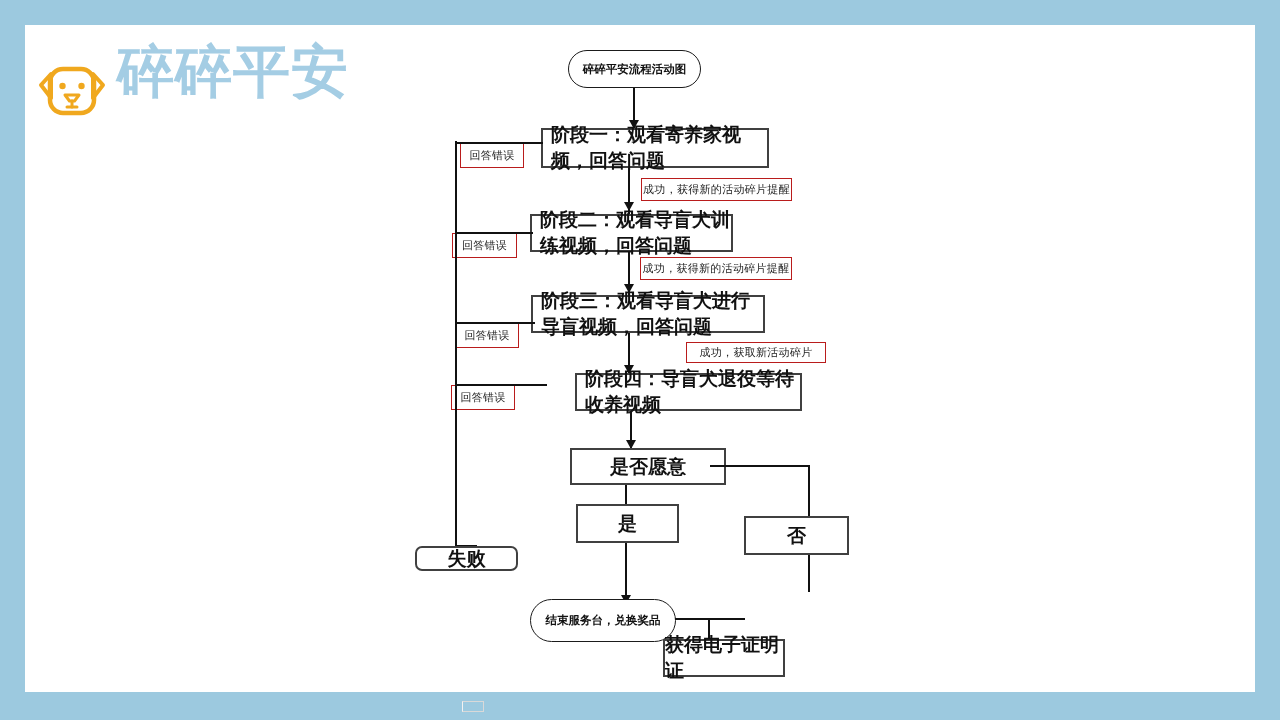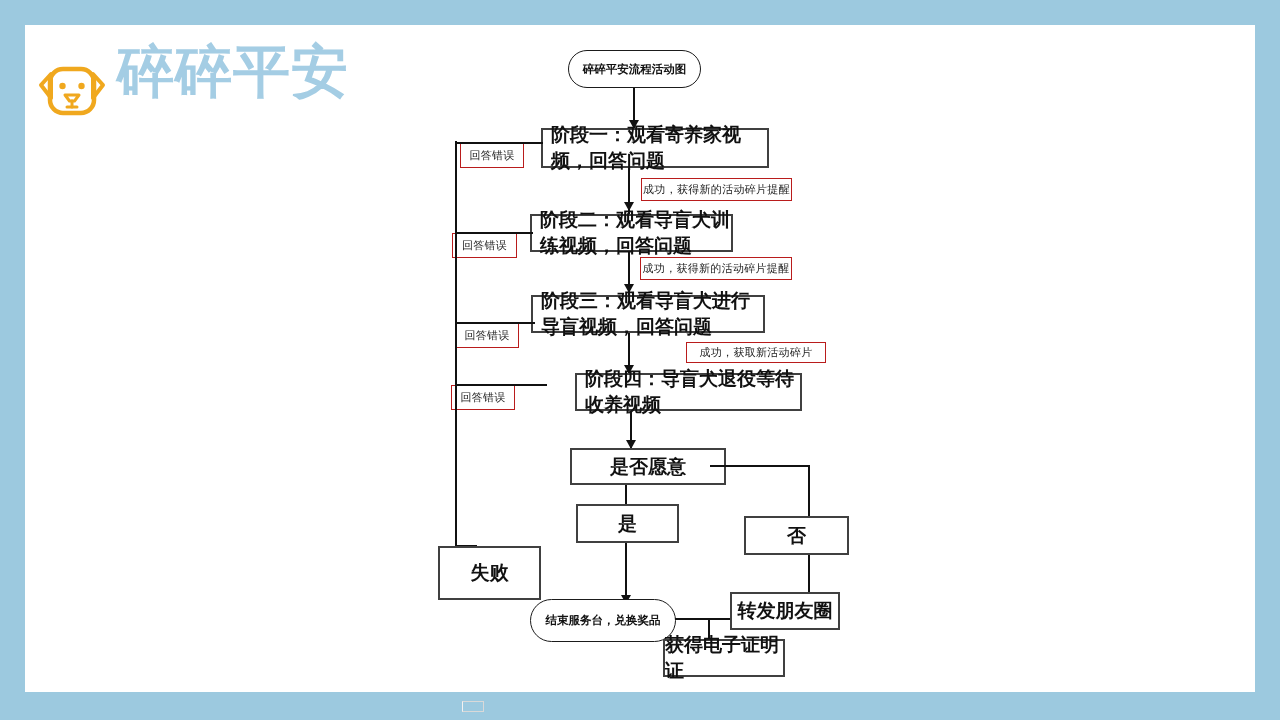--- a/index.html
+++ b/index.html
@@ -166,21 +166,21 @@
     <div class="arrowhead" style="left:599px; top:340px;"></div>
 
     <div class="node process" style="left:518px; top:348px; width:227px; height:38px;margin-left:32px;">阶段四：导盲犬退役等待收养视频</div>
     <div class="node note" style="left:426px; top:360px; width:64px; height:25px;">回答错误</div>
     <div class="ln thin h" style="left:430px; top:359px; width:92px;"></div>
 
     <div class="ln v" style="left:430px; top:116px; height:405px;"></div>
     <div class="ln h" style="left:430px; top:520px; width:22px;"></div>
     <div class="ln v" style="left:450px; top:520px; height:21px;"></div>
 
-    <div class="node process centered" style="left:413px; top:521px; width:103px; height:54px;">失败</div>
+    <div class="node process centered" style="left:390px; top:521px; width:103px; height:25px;border-radius:7px;">失败</div>
 
     <div class="ln v" style="left:605px; top:386px; height:38px;"></div>
     <div class="arrowhead" style="left:601px; top:415px;"></div>
 
     <div class="node process centered" style="left:529px; top:423px; width:156px; height:37px;margin-left:16px;">是否愿意</div>
 
     <div class="ln v" style="left:600px; top:460px; height:29px;"></div>
     <div class="arrowhead" style="left:596px; top:479px;"></div>
 
     <div class="ln h" style="left:685px; top:440px; width:100px;"></div>
@@ -193,20 +193,19 @@
     <div class="ln v" style="left:600px; top:518px; height:63px;"></div>
     <div class="arrowhead" style="left:596px; top:570px;"></div>
 
     <div class="ln v" style="left:783px; top:530px; height:37px;"></div>
 
     <div class="node terminator" style="left:505px; top:574px; width:146px; height:43px;">结束服务台，兑换奖品</div>
 
     <div class="ln h" style="left:650px; top:593px; width:70px;"></div>
     <div class="ln v" style="left:683px; top:593px; height:35px;"></div>
 
-    <div class="node process centered" style="left:705px; top:567px; width:110px; height:38px;">转发朋友圈</div>
 
     <div class="node process centered" style="left:638px; top:614px; width:122px; height:38px;">获得电子证明证</div>
 
     <div id="artifact"></div>
 
   </div>
 </div>
 
 </body></html>

